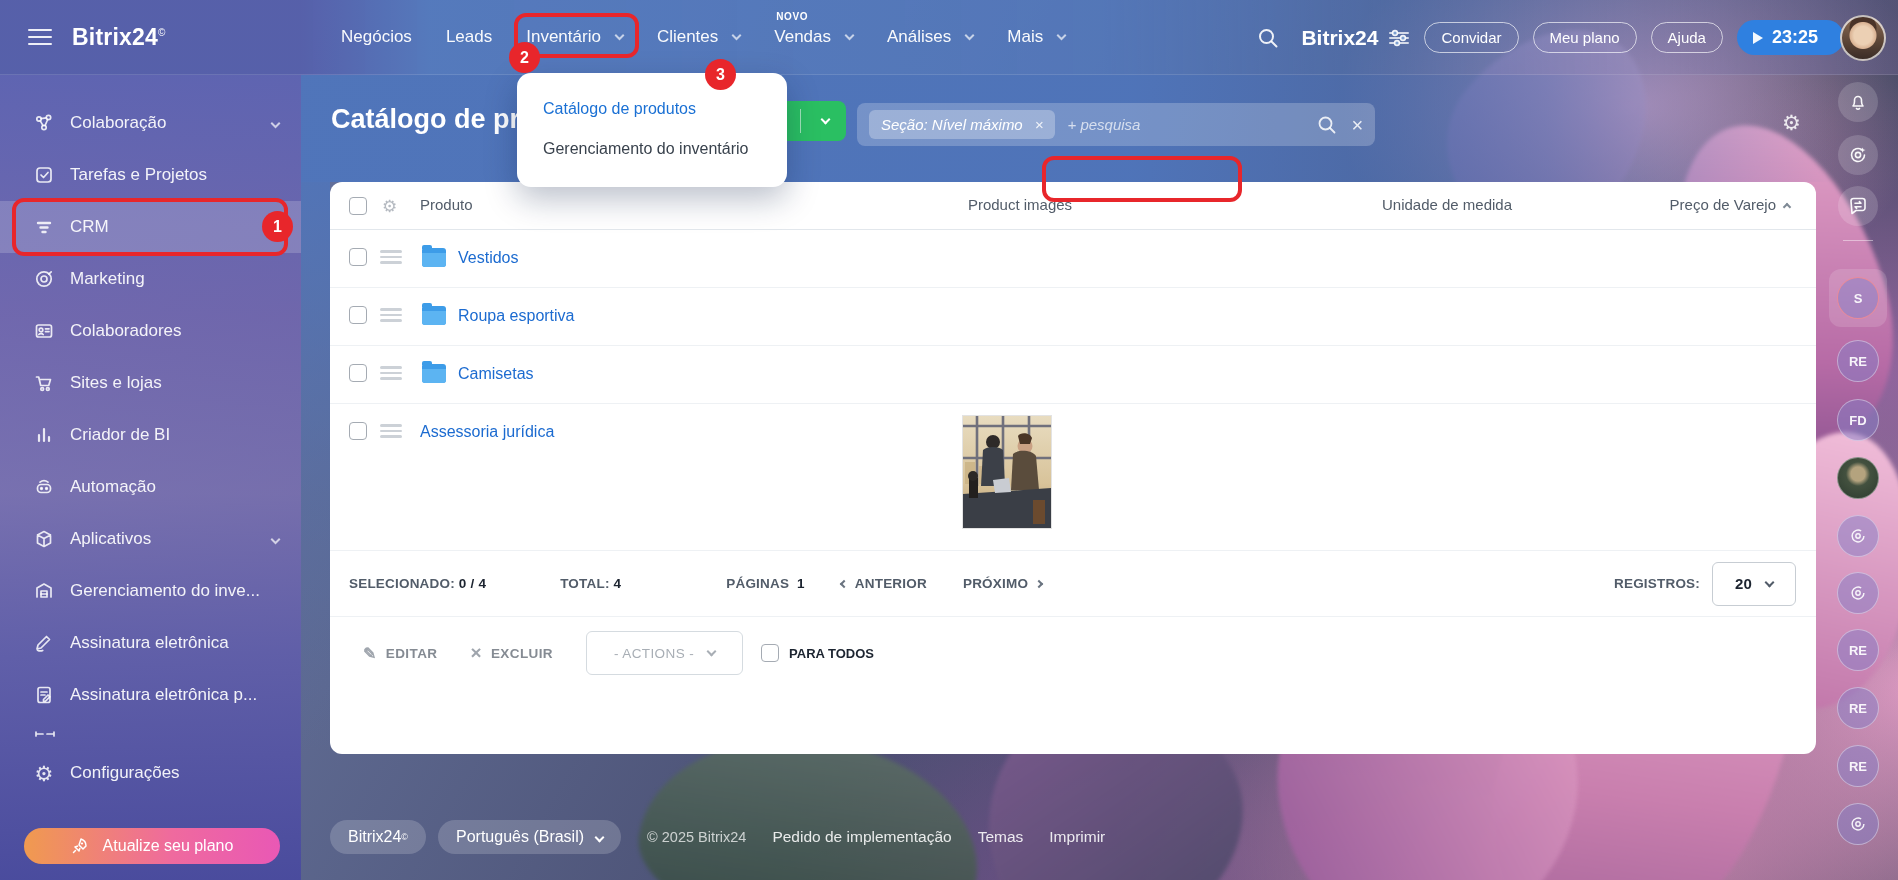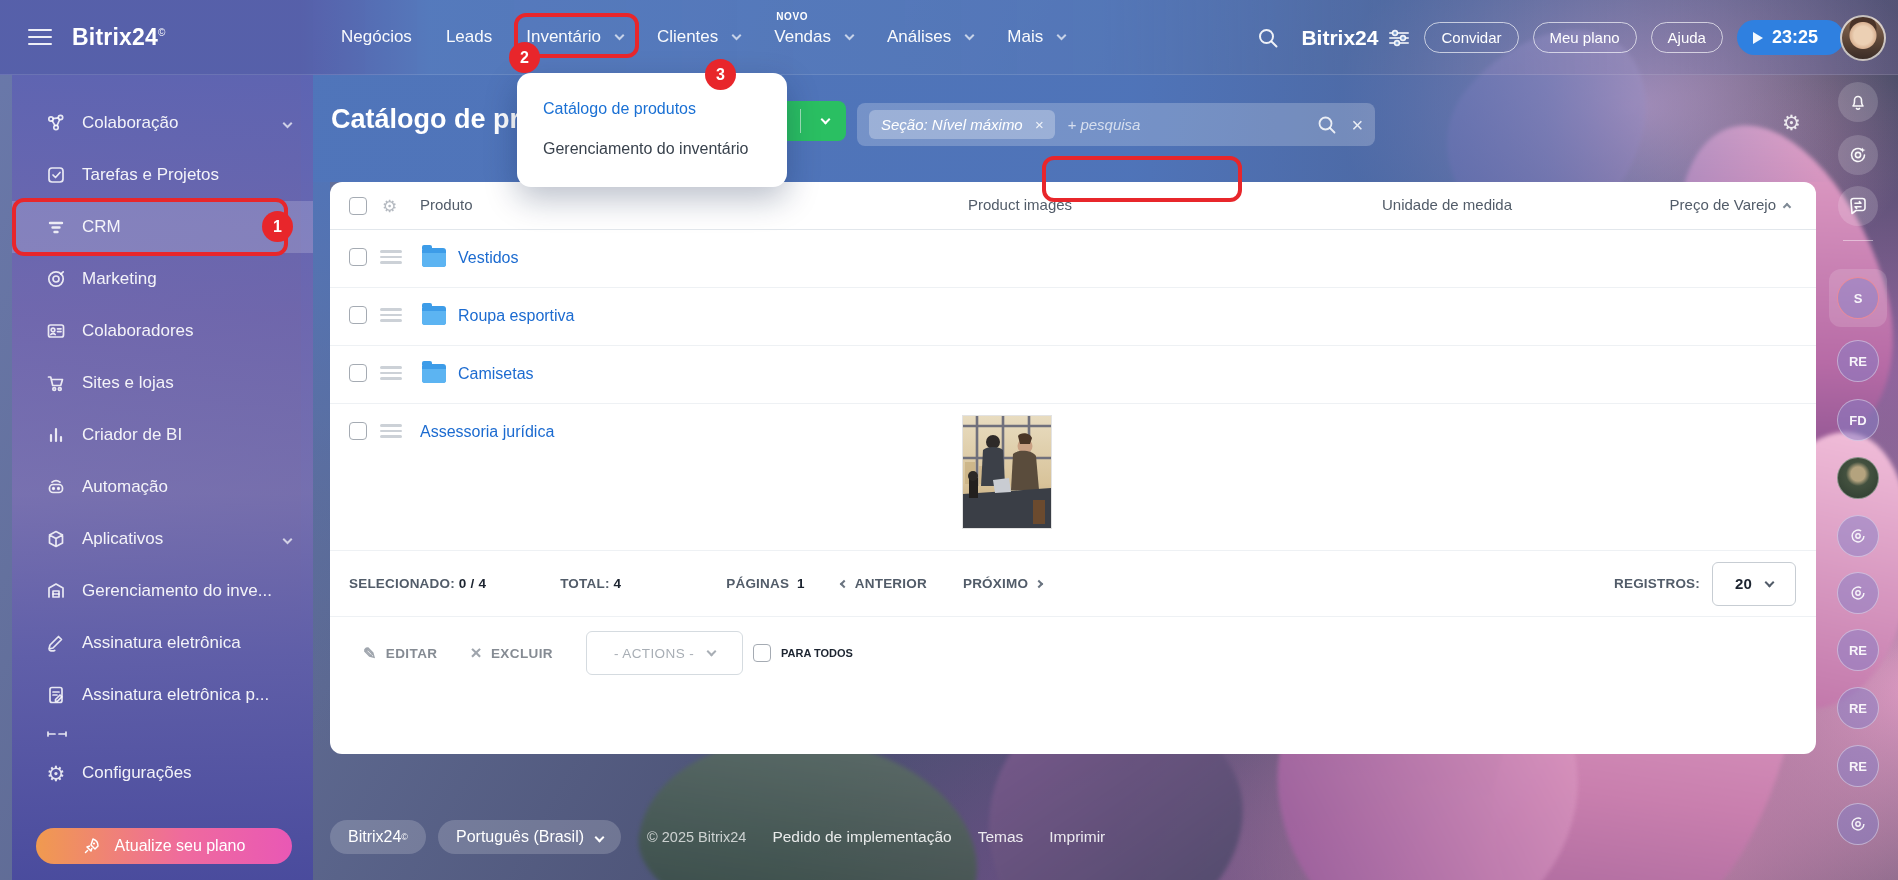--- a/index.html
+++ b/index.html
@@ -63,21 +63,21 @@
                 radial-gradient(circle at 50% 26%, #4a3328 0 13px, rgba(0,0,0,0) 14px),
                 linear-gradient(180deg,#8a6a52 0%, #5a4436 60%, #3a2c26 100%); }
 
   
   .band { position:absolute; left:301px; top:75px; width:1597px; height:107px; z-index:5;
     background:linear-gradient(90deg, rgba(79,117,187,.96) 0 52%, rgba(79,117,187,.55) 78%, rgba(79,117,187,0) 96%); }
   .gutter { position:absolute; left:301px; top:182px; width:29px; height:572px; z-index:5;
     background:linear-gradient(180deg, rgba(79,117,187,.85), rgba(79,117,187,.25) 55%, rgba(79,117,187,0)); }
 
   
-  .sidebar { position:absolute; left:12px; top:75px; width:301px; height:805px; z-index:30; color:#fff;
+  .sidebar { position:absolute; left:0; top:75px; width:301px; height:805px; z-index:30; color:#fff;
     background:linear-gradient(180deg, rgba(94,99,178,.93) 0%, rgba(114,101,176,.82) 30%,
       rgba(127,112,182,.72) 52%, rgba(96,93,171,.88) 72%, rgba(73,74,158,.95) 100%);
     padding-top:22px; }
   .side-item { height:52px; display:flex; align-items:center; padding:0 22px 0 32px; gap:14px; font-size:17px; color:rgba(255,255,255,.92); cursor:pointer; }
   .side-item .s-ic { width:24px; height:24px; flex:none; display:flex; align-items:center; justify-content:center; }
   .side-item .s-chev { margin-left:auto; opacity:.75; }
   .side-item.sel { background:rgba(255,255,255,.18); }
   .side-dots { height:26px; display:flex; align-items:center; padding-left:34px; color:rgba(255,255,255,.8); }
   .upgrade { position:absolute; left:24px; top:753px; width:256px; height:36px; border-radius:18px; border:none; cursor:pointer;
     display:flex; align-items:center; justify-content:center; gap:14px; color:#fff; font-size:16px; font-family:inherit;
@@ -159,21 +159,21 @@
 
   
   .actionrow { position:absolute; left:0; top:435px; width:100%; height:72px; display:flex; align-items:center; }
   .act { display:flex; align-items:center; gap:9px; font-size:13.5px; font-weight:bold; letter-spacing:.4px; color:#858b93; cursor:pointer; }
   .act .aic { color:#9fa5ad; font-size:16px; }
   .act-edit { margin-left:33px; }
   .act-del { margin-left:33px; }
   .act-menu { margin-left:33px; width:157px; height:44px; border:1px solid #d5dbe0; border-radius:6px; background:#fff;
     display:flex; align-items:center; justify-content:center; gap:14px; font-size:13.5px; letter-spacing:.4px; color:#a8aeb5; cursor:pointer; }
   .act-menu .chev { color:#a8aeb5; margin-top:-3px; }
-  .act-forall { margin-left:10px; display:flex; align-items:center; gap:10px; font-size:11px; font-weight:bold; color:#1c2430; }
+  .act-forall { margin-left:18px; display:flex; align-items:center; gap:10px; font-size:13px; font-weight:bold; color:#1c2430; }
 
   
   .footer { position:absolute; left:330px; top:818px; height:38px; display:flex; align-items:center; z-index:20; color:#fff; }
   .f-brand { background:rgba(255,255,255,.18); border-radius:17px; height:34px; display:flex; align-items:center; padding:0 18px;
     font-size:16px; cursor:pointer; }
   .f-brand sup { font-size:9px; }
   .f-lang { background:rgba(255,255,255,.18); border-radius:17px; height:34px; display:flex; align-items:center; gap:12px;
     padding:16px 18px; font-size:16px; margin-left:12px; cursor:pointer; }
   .f-copy { margin-left:26px; font-size:14.5px; color:rgba(255,255,255,.72); }
   .f-link { margin-left:26px; font-size:15.5px; color:rgba(255,255,255,.88); cursor:pointer; }

